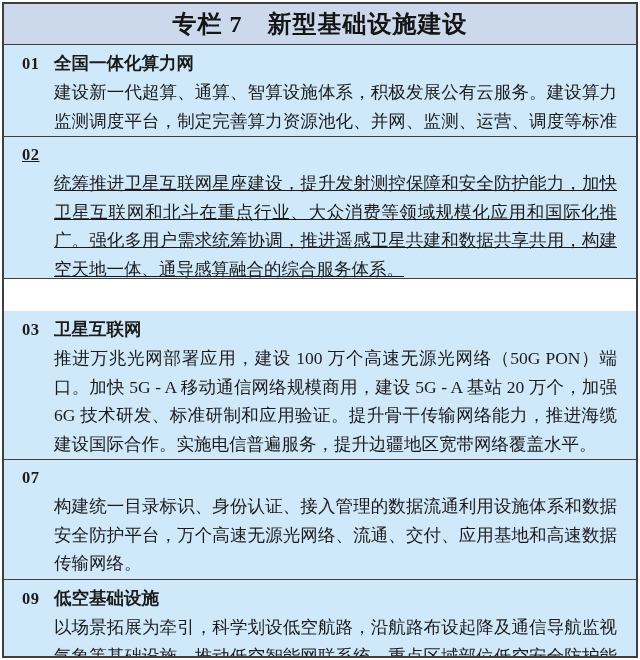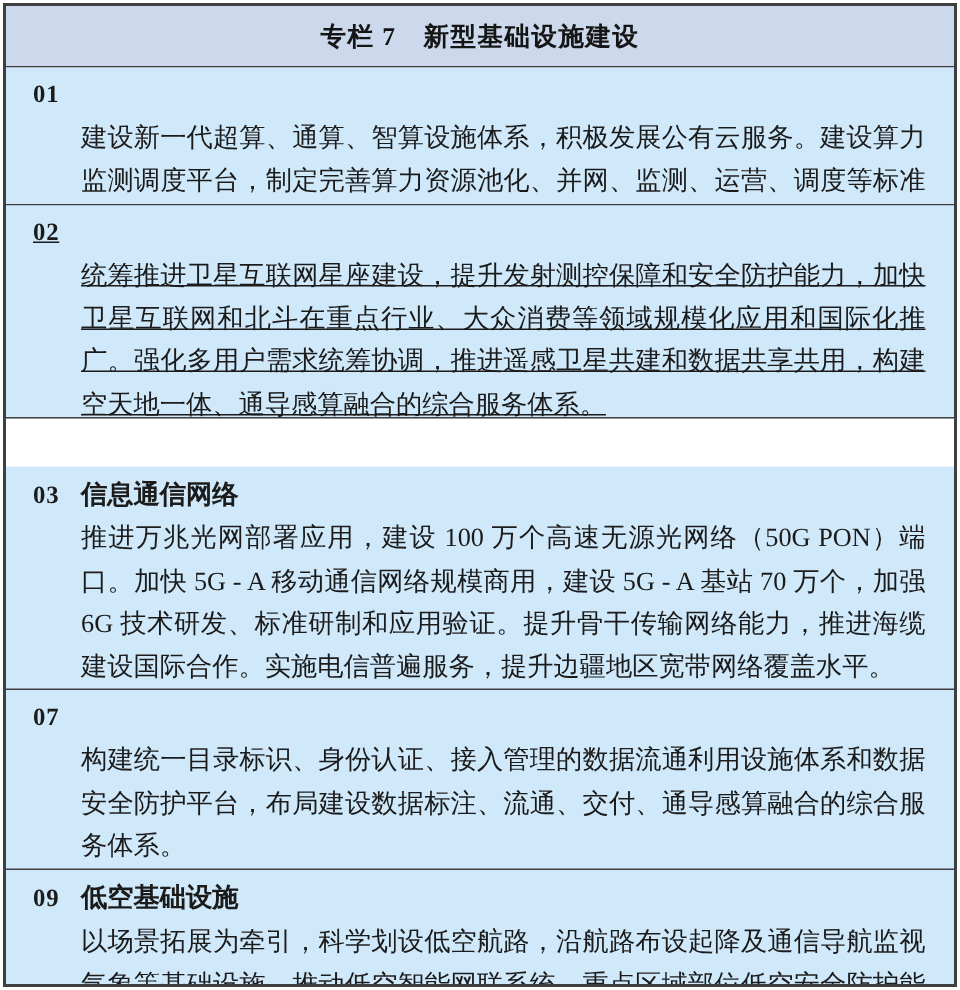--- a/index.html
+++ b/index.html
@@ -24,21 +24,21 @@
   }
   .title-row {
     box-sizing: border-box;
     height: 41px;
     flex: 0 0 41px;
     background: #ccd9ec;
     border-bottom: 1px solid #3f3f3f;
     display: flex;
     align-items: center;
     justify-content: center;
-    font-size: 17px;
+    font-size: 24px;
     font-weight: bold;
     color: #151515;
     letter-spacing: 1px;
   }
   .section {
     box-sizing: border-box;
     background: #d0e9fa;
     border-bottom: 1px solid #3f3f3f;
     padding: 4px 19px 0 14px;
     color: #1b1b1b;
@@ -78,44 +78,45 @@
 </style>
 </head>
 <body>
 
 <div class="panel">
   <div class="title-row">专栏 7　新型基础设施建设</div>
   <div id="sections" style="display:flex;flex-direction:column;flex:1 1 auto;">
   <div class="section">
     <div class="sec-head">
       <span class="num">01</span>
+      <span class="sec-title">全国一体化算力网</span>
     </div>
     <div class="sec-body">建设新一代超算、通算、智算设施体系，积极发展公有云服务。建设算力监测调度平台，制定完善算力资源池化、并网、监测、运营、调度等标准规范。</div>
   </div>
 
   <div class="section">
     <div class="sec-head">
       <span class="num">02</span>
     </div>
     <div class="sec-body">统筹推进卫星互联网星座建设，提升发射测控保障和安全防护能力，加快卫星互联网和北斗在重点行业、大众消费等领域规模化应用和国际化推广。强化多用户需求统筹协调，推进遥感卫星共建和数据共享共用，构建空天地一体、通导感算融合的综合服务体系。</div>
   </div>
 
   <div class="section">
     <div class="sec-head">
       <span class="num">03</span>
-      <span class="sec-title">信息通信网络</span>
+      <span class="sec-title">卫星互联网</span>
     </div>
-    <div class="sec-body">推进万兆光网部署应用，建设 100 万个高速无源光网络（50G PON）端口。加快 5G - A 移动通信网络规模商用，建设 5G - A 基站 70 万个，加强 6G 技术研发、标准研制和应用验证。提升骨干传输网络能力，推进海缆建设国际合作。实施电信普遍服务，提升边疆地区宽带网络覆盖水平。</div>
+    <div class="sec-body">推进万兆光网部署应用，建设 100 万个高速无源光网络（50G PON）端口。加快 5G - A 移动通信网络规模商用，建设 5G - A 基站 20 万个，加强 6G 技术研发、标准研制和应用验证。提升骨干传输网络能力，推进海缆建设国际合作。实施电信普遍服务，提升边疆地区宽带网络覆盖水平。</div>
   </div>
 
   <div class="section">
     <div class="sec-head">
       <span class="num">07</span>
     </div>
-    <div class="sec-body">构建统一目录标识、身份认证、接入管理的数据流通利用设施体系和数据安全防护平台，布局建设数据标注、流通、交付、通导感算融合的综合服务体系。</div>
+    <div class="sec-body">构建统一目录标识、身份认证、接入管理的数据流通利用设施体系和数据安全防护平台，万个高速无源光网络、流通、交付、应用基地和高速数据传输网络。</div>
   </div>
 
   <div class="section">
     <div class="sec-head">
       <span class="num">09</span>
       <span class="sec-title">低空基础设施</span>
     </div>
     <div class="sec-body">以场景拓展为牵引，科学划设低空航路，沿航路布设起降及通信导航监视气象等基础设施。推动低空智能网联系统、重点区域部位低空安全防护能力等建设。</div>
   </div>
 </div>

